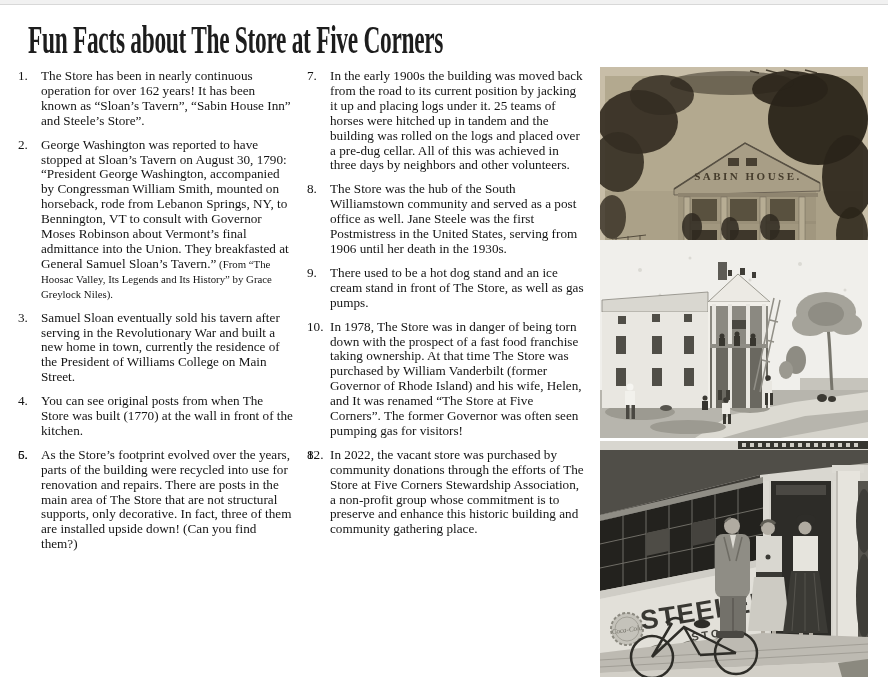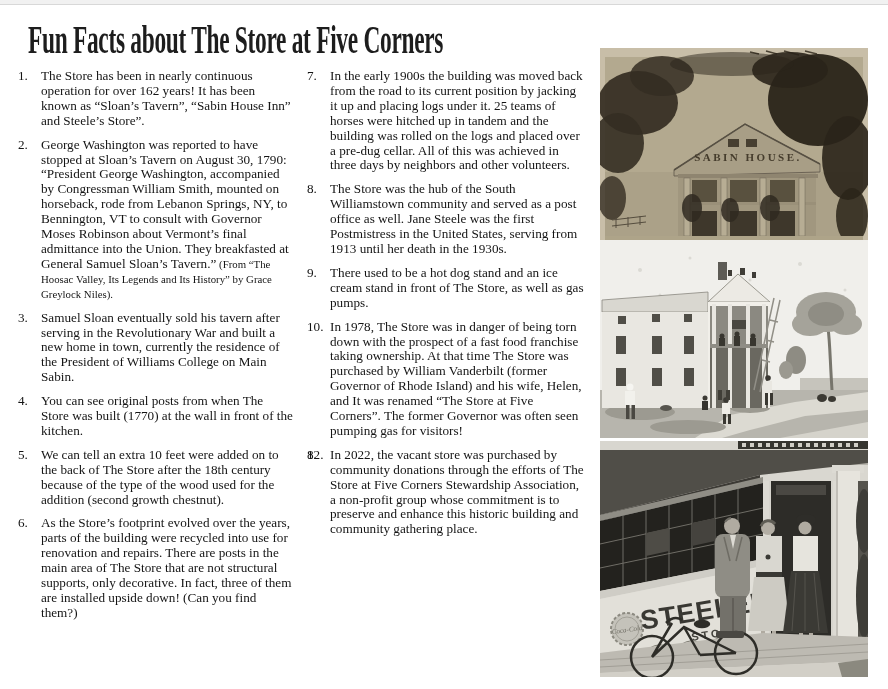--- a/index.html
+++ b/index.html
@@ -16,43 +16,43 @@
     transform:scaleX(0.60);transform-origin:left top;
   }
   .facts{list-style:none;margin:0;padding:0;position:absolute;top:69px;}
   #facts-left{left:18px;width:276px;}
   #facts-right{left:307px;width:278px;}
   .fact{position:relative;padding-left:23px;margin:0 0 9px 0;
     font-size:13.2px;line-height:1.13;color:#141414;}
   .fact .num{position:absolute;left:0;top:0;}
   .fact .cite{font-size:10.8px;}
   .photo{position:absolute;left:600px;width:268px;}
-  #photo-1{top:16px;height:284px;}
+  #photo-1{top:35px;height:284px;}
   #photo-2{top:240px;height:198px;}
   #photo-3{top:441px;height:236px;}
   .photo svg{display:block;width:100%;height:100%;}
 </style>
 </head>
 <body>
 
 <div class="top-strip"></div>
 
 <h1 class="page-title">Fun Facts about The Store at Five Corners</h1>
 
 <ol class="facts" id="facts-left">
     <li class="fact"><span class="num">1.</span><span class="txt">The Store has been in nearly continuous operation for over 162 years! It has been known as “Sloan’s Tavern”, “Sabin House Inn” and Steele’s Store”.</span></li>
     <li class="fact"><span class="num">2.</span><span class="txt">George Washington was reported to have stopped at Sloan’s Tavern on August 30, 1790: “President George Washington, accompanied by Congressman William Smith, mounted on horseback, rode from Lebanon Springs, NY, to Bennington, VT to consult with Governor Moses Robinson about Vermont’s final admittance into the Union. They breakfasted at General Samuel Sloan’s Tavern.”</span><span class="cite"> (From “The Hoosac Valley, Its Legends and Its History” by Grace Greylock Niles).</span></li>
-    <li class="fact"><span class="num">3.</span><span class="txt">Samuel Sloan eventually sold his tavern after serving in the Revolutionary War and built a new home in town, currently the residence of the President of Williams College on Main Sabin.</span></li>
+    <li class="fact"><span class="num">3.</span><span class="txt">Samuel Sloan eventually sold his tavern after serving in the Revolutionary War and built a new home in town, currently the residence of the President of Williams College on Main Street.</span></li>
     <li class="fact"><span class="num">4.</span><span class="txt">You can see original posts from when The Store was built (1770)  at the wall in front of the kitchen.</span></li>
-    <li class="fact"><span class="num">5.</span><span class="txt">We can tell an extra 10 feet were added on to the back of The Store after the 18th century because of the type of the wood used for the addition (second growth chestnut).</span></li>
+    <li class="fact"><span class="num">5.</span></li>
     <li class="fact"><span class="num">6.</span><span class="txt">As the Store’s footprint evolved over the years, parts of the building were recycled into use for renovation and repairs. There are posts in the main area of The Store that are not structural supports, only decorative. In fact, three of them are installed upside down! (Can you find them?)</span></li>
   </ol>
 <ol class="facts" id="facts-right">
     <li class="fact"><span class="num">7.</span><span class="txt">In the early 1900s the building was moved back from the road to its current position by jacking it up and placing logs under it. 25 teams of horses were hitched up in tandem and the building was rolled on the logs and placed over a pre-dug cellar. All of this was achieved in three days by neighbors and other volunteers.</span></li>
-    <li class="fact"><span class="num">8.</span><span class="txt">The Store was the hub of the South Williamstown community and served as a post office as well. Jane Steele was the first Postmistress in the United States, serving from 1913 until her death in the 1930s.</span></li>
+    <li class="fact"><span class="num">8.</span><span class="txt">The Store was the hub of the South Williamstown community and served as a post office as well. Jane Steele was the first Postmistress in the United States, serving from 1906 until her death in the 1930s.</span></li>
     <li class="fact"><span class="num">9.</span><span class="txt">There used to be a hot dog stand and an ice cream stand in front of The Store, as well as gas pumps.</span></li>
     <li class="fact"><span class="num">10.</span><span class="txt">In 1978, The Store was in danger of being torn down with the prospect of a fast food franchise taking ownership. At that time The Store was purchased by William Vanderbilt (former Governor of Rhode Island) and his wife, Helen, and It was renamed “The Store at Five Corners”. The former Governor was often seen pumping gas for visitors!</span></li>
     <li class="fact"><span class="num">8.</span></li>
     <li class="fact"><span class="num">12.</span><span class="txt">In 2022, the vacant store was purchased by community donations through the efforts of The Store at Five Corners Stewardship Association, a non-profit group whose commitment is to preserve and enhance this historic building and community gathering place.</span></li>
   </ol>
 
 <div class="photo" id="photo-1">
 <svg viewBox="0 0 268 220" xmlns="http://www.w3.org/2000/svg">
   <rect width="268" height="220" fill="#c8bea8"></rect>
   <g stroke="#4a4234" stroke-width="1.5" fill="none">

